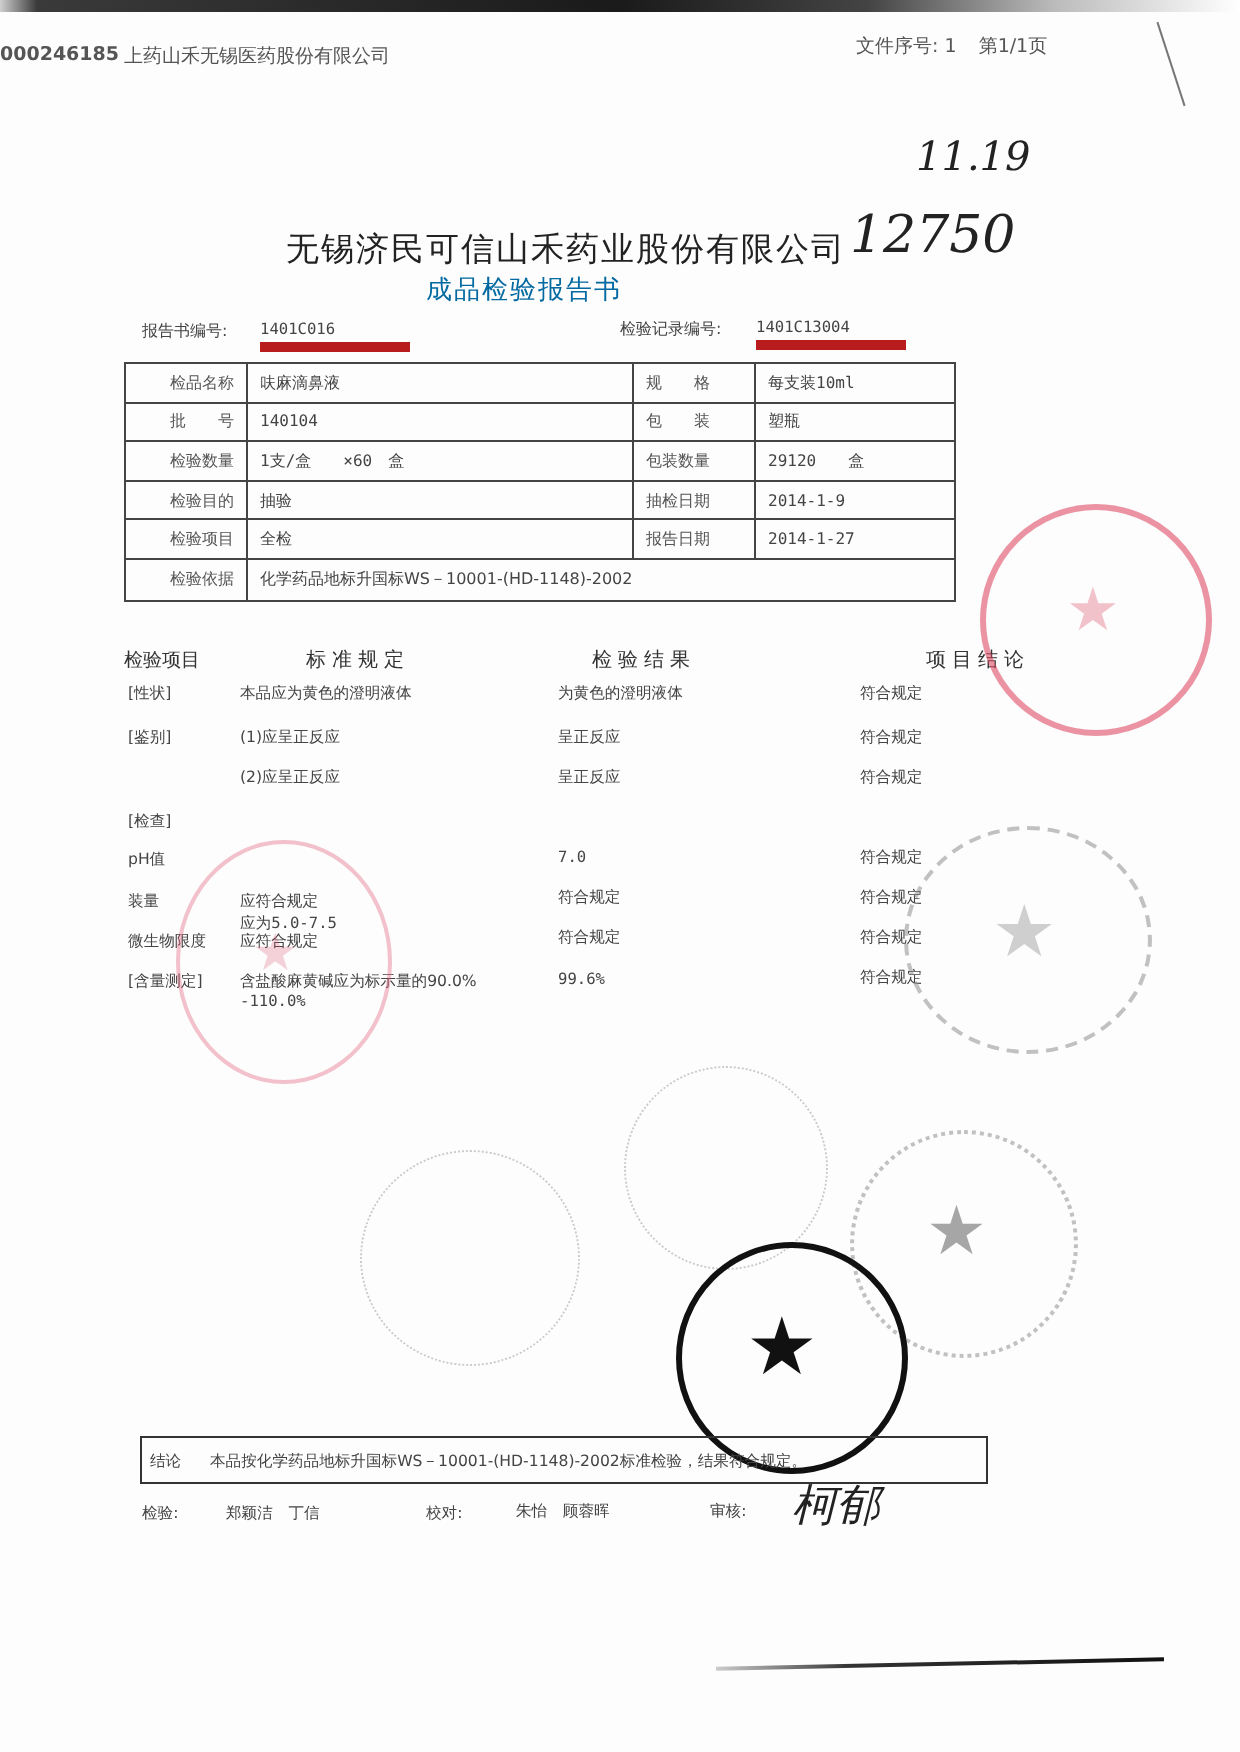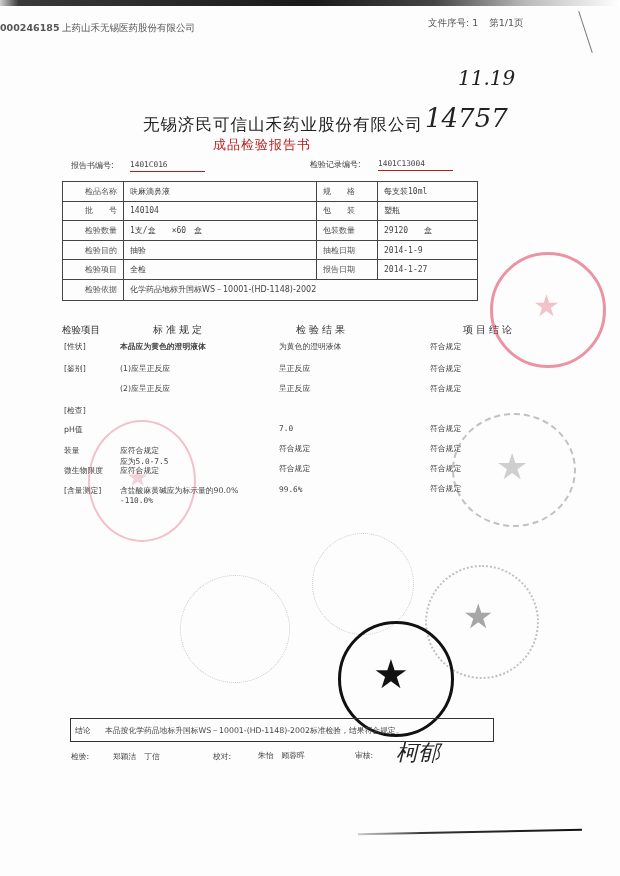--- a/index.html
+++ b/index.html
@@ -8,24 +8,24 @@
       background: #fdfdfd;
       font-family: "DejaVu Sans", "Liberation Sans", sans-serif;
       color: #3a3a3a;
     }
     .abs { position: absolute; white-space: nowrap; }
     .topbar { position: absolute; left: 0; top: 0; width: 620px; height: 6px;
       background: linear-gradient(90deg, #cfcfcf 0%, #3a3a3a 3%, #1a1a1a 50%, #444 70%, #bbb 85%, #fff 100%); }
     .hdr { font-size: 9.5px; color: #555; }
     .hand { font-family: "DejaVu Serif", serif; font-style: italic; color: #222; }
     .title1 { font-family: "DejaVu Serif", serif; font-size: 16.5px; color: #222; letter-spacing: 1px; }
-    .title2 { font-family: "DejaVu Serif", serif; font-size: 13px; color: #b91c1c; letter-spacing: 1px; }
+    .title2 { font-family: "DejaVu Serif", serif; font-size: 13px; color: #0369a1; letter-spacing: 1px; }
     .small { font-size: 8px; color: #444; }
     .mono { font-family: "DejaVu Sans Mono", monospace; font-size: 7.8px; color: #444; }
-    .uline { border-bottom: 1px solid #b91c1c; }
+    .uline { border-bottom: 5px solid #b91c1c; }
     table.info { position: absolute; left: 62px; top: 181px; width: 416px; border-collapse: collapse;
       border: 1.3px solid #333; }
     table.info td { border: 1px solid #444; height: 18.6px; padding: 0 6px; font-size: 8px; color: #444; vertical-align: middle; }
     table.info td.lab { width: 48px; color: #555; text-align: right; }
     table.info td.lab2 { width: 48px; color: #555; }
     .colhead { font-family: "DejaVu Serif", serif; font-size: 10px; color: #333; letter-spacing: 3px; }
     .row-text { font-size: 7.8px; color: #444; }
     .concl { position: absolute; left: 70px; top: 718px; width: 422px; height: 22px; border: 1.2px solid #333; }
     .stamp { position: absolute; border-radius: 50%; }
     .stamp-red { border: 3px solid rgba(220, 60, 90, 0.55); }
@@ -43,21 +43,21 @@
 <div class="abs hdr" style="left:0;top:22px;font-weight:bold;">000246185</div>
 <div class="abs hdr" style="left:62px;top:22px;">上药山禾无锡医药股份有限公司</div>
 <div class="abs hdr" style="left:428px;top:17px;">
   <span>文件序号:</span>
   <span>1</span>
   <span style="margin-left:8px;">第1/1页</span>
 </div>
 <div class="abs" style="left:585px;top:10px;width:1px;height:44px;background:#777;transform:rotate(-18deg);"></div>
 
 <div class="abs hand" style="left:458px;top:66px;font-size:20px;">11.19</div>
-<div class="abs hand" style="left:425px;top:103px;font-size:26px;">14757</div>
+<div class="abs hand" style="left:425px;top:103px;font-size:26px;">12750</div>
 
 <div class="abs title1" style="left:143px;top:114px;">无锡济民可信山禾药业股份有限公司</div>
 <div class="abs title2" style="left:213px;top:136px;">成品检验报告书</div>
 
 <div class="abs small" style="left:71px;top:160px;">报告书编号:</div>
 <div class="abs mono uline" style="left:130px;top:160px;width:75px;padding-bottom:2px;">1401C016</div>
 <div class="abs small" style="left:310px;top:159px;">检验记录编号:</div>
 <div class="abs mono uline" style="left:378px;top:159px;width:75px;padding-bottom:2px;">1401C13004</div>
 
 <table class="info">
@@ -99,21 +99,21 @@
 </tbody>
   </table>
 
 <div class="abs" style="left:62px;top:324px;font-size:9.5px;color:#333;">检验项目</div>
 <div class="abs colhead" style="left:153px;top:323px;">标准规定</div>
 <div class="abs colhead" style="left:296px;top:323px;">检验结果</div>
 <div class="abs colhead" style="left:420px;top:323px;margin-left:43px;">项目结论</div>
 
 <div>
   <div class="abs row-text" style="left:64px;top:341px;text-align:right;">[性状]</div>
-  <div class="abs row-text" style="left:120px;top:341px;font-weight:bold;">本品应为黄色的澄明液体</div>
+  <div class="abs row-text" style="left:120px;top:341px;">本品应为黄色的澄明液体</div>
   <div class="abs row-text" style="left:279px;top:341px;">为黄色的澄明液体</div>
   <div class="abs row-text" style="left:430px;top:341px;">符合规定</div>
 
   <div class="abs row-text" style="left:64px;top:363px;">[鉴别]</div>
   <div class="abs row-text" style="left:120px;top:363px;">(1)应呈正反应</div>
   <div class="abs row-text" style="left:279px;top:363px;">呈正反应</div>
   <div class="abs row-text" style="left:430px;top:363px;">符合规定</div>
 
   <div class="abs row-text" style="left:120px;top:383px;">(2)应呈正反应</div>
   <div class="abs row-text" style="left:279px;top:383px;">呈正反应</div>

